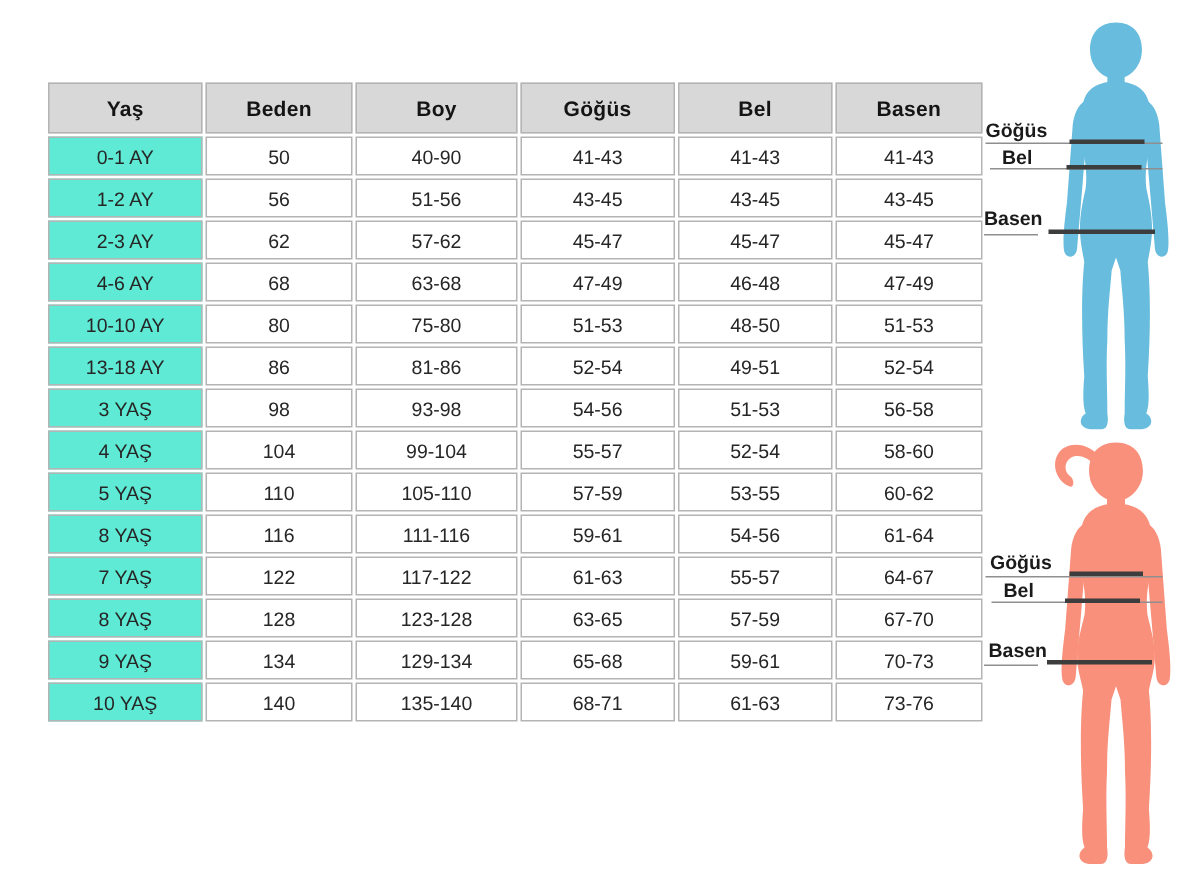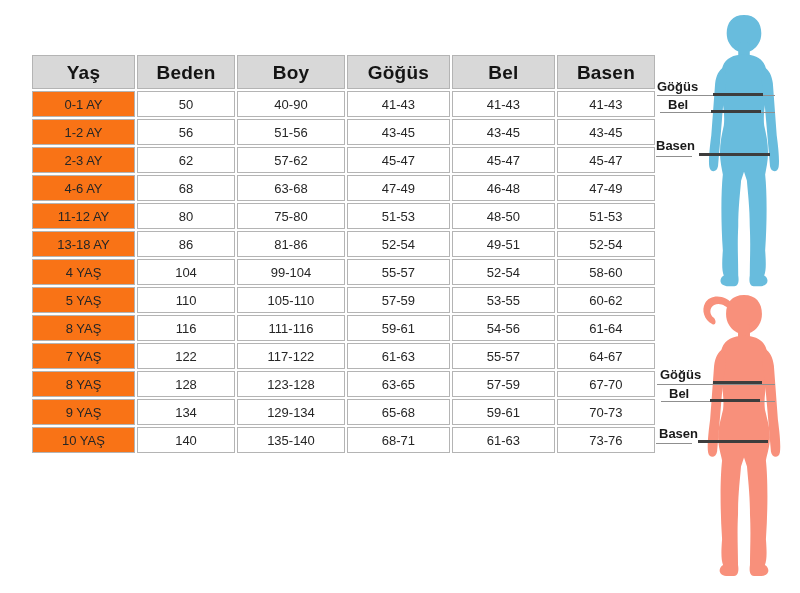--- a/index.html
+++ b/index.html
@@ -5,23 +5,23 @@
   html,body{margin:0;padding:0;background:#fff;}
   .page{position:relative;width:800px;height:593px;background:#fff;overflow:hidden;
         font-family:"Liberation Sans", sans-serif;}
 
   
   .table-wrap{position:absolute;left:30px;top:53px;width:627px;}
   table.size-table{width:100%;border-collapse:separate;border-spacing:2px;table-layout:fixed;}
   .size-table th, .size-table td{
     border:1px solid #b4b4b4;text-align:center;vertical-align:middle;
     color:#262626;font-size:13px;line-height:1;}
-  .size-table th{background:#d8d8d8;height:30px;font-size:19px;font-weight:700;color:#141414;letter-spacing:.2px;}
+  .size-table th{background:#d8d8d8;height:30px;font-size:14px;font-weight:700;color:#141414;letter-spacing:.2px;}
   .size-table td{background:#ffffff;height:22px;}
-  .size-table td.age{background:#f97316;}
+  .size-table td.age{background:#5eead4;}
 
   
   .fig{position:absolute;}
   .fig-boy{left:694px;top:14px;width:100px;height:277px;}
   .fig-girl{left:694px;top:294px;width:100px;height:287px;}
 
   
   .m-label{position:absolute;font-size:13px;font-weight:700;color:#1a1a1a;line-height:14px;white-space:nowrap;z-index:4;}
   .m-thin{position:absolute;height:1px;background:#8f8f8f;z-index:3;}
   .m-bar{position:absolute;height:3px;background:#3d3d3d;z-index:5;}
@@ -78,34 +78,42 @@
           </tr>
           <tr>
             <td class="age">4-6 AY</td>
             <td>68</td>
             <td>63-68</td>
             <td>47-49</td>
             <td>46-48</td>
             <td>47-49</td>
           </tr>
           <tr>
-            <td class="age">11-12 AY</td>
+            <td class="age">10-10 AY</td>
             <td>80</td>
             <td>75-80</td>
             <td>51-53</td>
             <td>48-50</td>
             <td>51-53</td>
           </tr>
           <tr>
             <td class="age">13-18 AY</td>
             <td>86</td>
             <td>81-86</td>
             <td>52-54</td>
             <td>49-51</td>
             <td>52-54</td>
+          </tr>
+          <tr>
+            <td class="age">3 YAŞ</td>
+            <td>98</td>
+            <td>93-98</td>
+            <td>54-56</td>
+            <td>51-53</td>
+            <td>56-58</td>
           </tr>
           <tr>
             <td class="age">4 YAŞ</td>
             <td>104</td>
             <td>99-104</td>
             <td>55-57</td>
             <td>52-54</td>
             <td>58-60</td>
           </tr>
           <tr>

